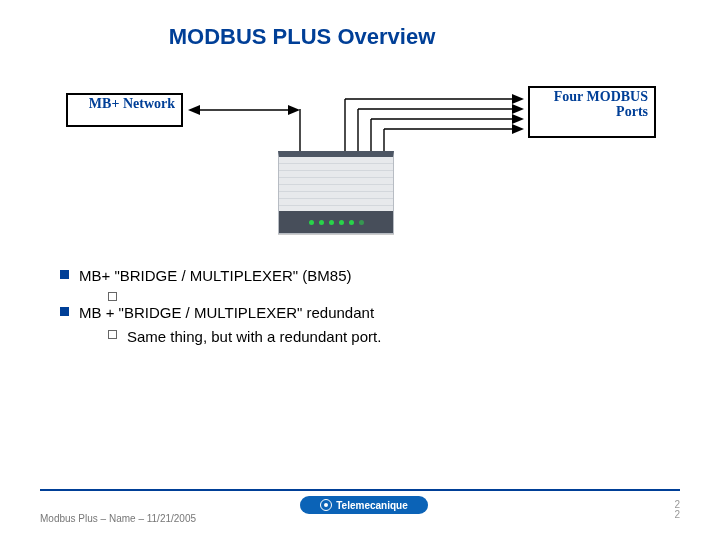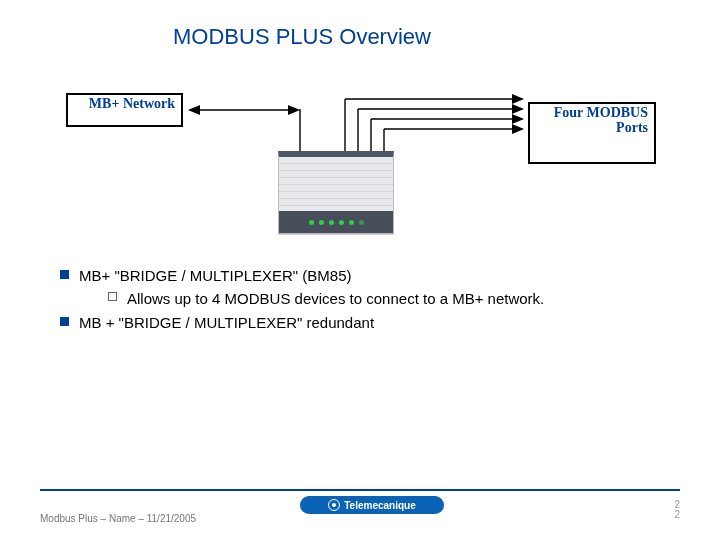--- a/index.html
+++ b/index.html
@@ -12,39 +12,39 @@
     position: relative;
     overflow: hidden;
   }
   .title {
     position: absolute;
     top: 24px;
     left: 0;
     width: 604px;
     text-align: center;
     font-size: 22px;
-    font-weight: normal;
+    font-weight: bold;
     color: #003f97;
   }
   
   .labelbox {
     position: absolute;
     border: 2px solid #000;
     background: #ffffff;
     color: #003f97;
     font-weight: bold;
     font-family: "Times New Roman", Times, serif;
     font-size: 14px;
     text-align: right;
     line-height: 1.05;
     padding: 2px 6px;
     box-sizing: border-box;
   }
   .box-left  { left: 66px;  top: 93px;  width: 117px; height: 34px; overflow:hidden;}
-  .box-right { left: 528px; top: 86px;  width: 128px; height: 62px; overflow:hidden;margin-top:16px;}
+  .box-right { left: 528px; top: 86px;  width: 128px; height: 52px; overflow:hidden;}
 
   
   .device {
     position: absolute;
     left: 278px; top: 151px;
     width: 114px; height: 76px;
     background: #f2f3f5;
     border: 1px solid #b7bcc3;
     border-top: 6px solid #4d5664;
     box-shadow: 0 1px 0 rgba(0,0,0,.2);
@@ -118,21 +118,21 @@
   }
   .footer-left{
     position:absolute;
     left:40px; top:513px;
     font-size:10px;
     color:#777;
   }
   .footer-logo{
     position:absolute;
     left:300px; top:496px;
-    width:144px; height:18px;
+    width:128px; height:18px;
     background:#0b63b7;
     border-radius:9px;
     color:#fff;
     font-size:10px;
     font-weight:bold;
     display:flex;
     align-items:center;
     justify-content:center;
     gap:4px;
   }
@@ -194,25 +194,28 @@
   </div>
 </div>
 
 <div class="bullets">
   <div class="L1">
       <span class="mark"></span>
       <span>MB+  "BRIDGE / MULTIPLEXER" (BM85)</span>
     </div>
   <div class="L2">
       <span class="mark"></span>
-      <span>Allows up to 4 MODBUS devices to connect to a MB+ network.</span>
     </div>
   <div class="L1">
       <span class="mark"></span>
       <span>MB +  "BRIDGE / MULTIPLEXER" redundant</span>
+    </div>
+  <div class="L2">
+      <span class="mark"></span>
+      <span>Same thing, but with a redundant port.</span>
     </div>
 </div>
 
 <div class="footer-rule"></div>
 <div class="footer-left">
   <span>Modbus Plus  –  Name  – </span><span>11/21/2005</span>
 </div>
 <div class="footer-logo">
   <span class="ring"></span>
   <span>Telemecanique</span>

